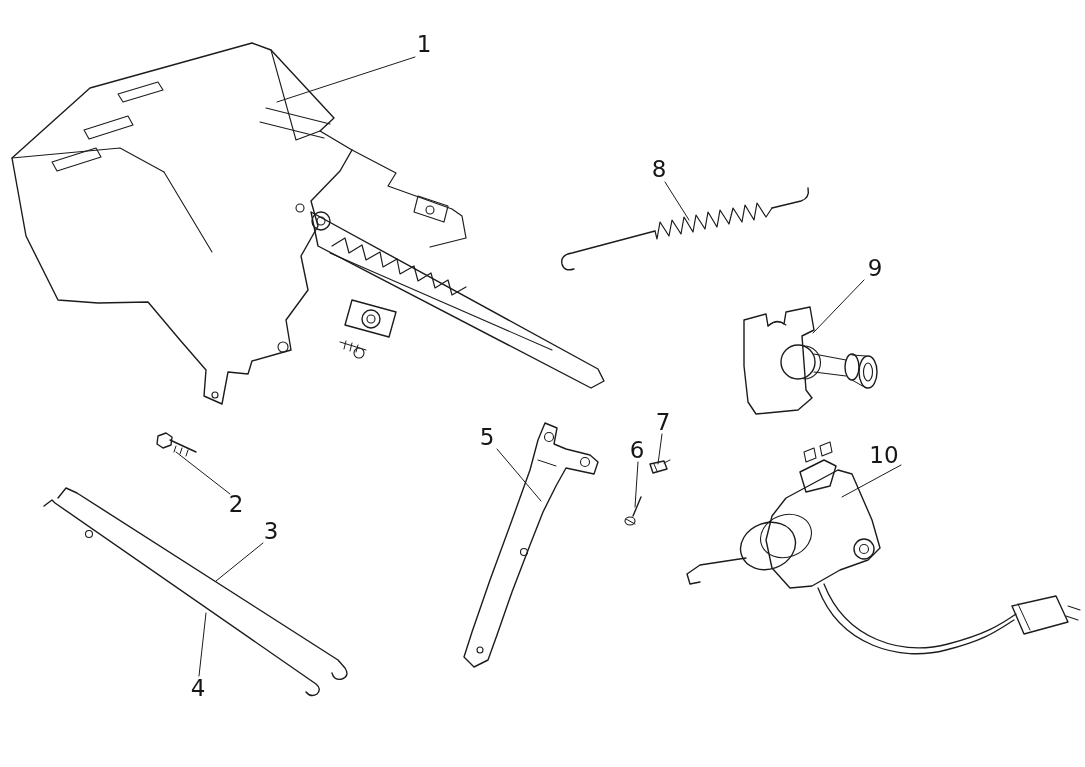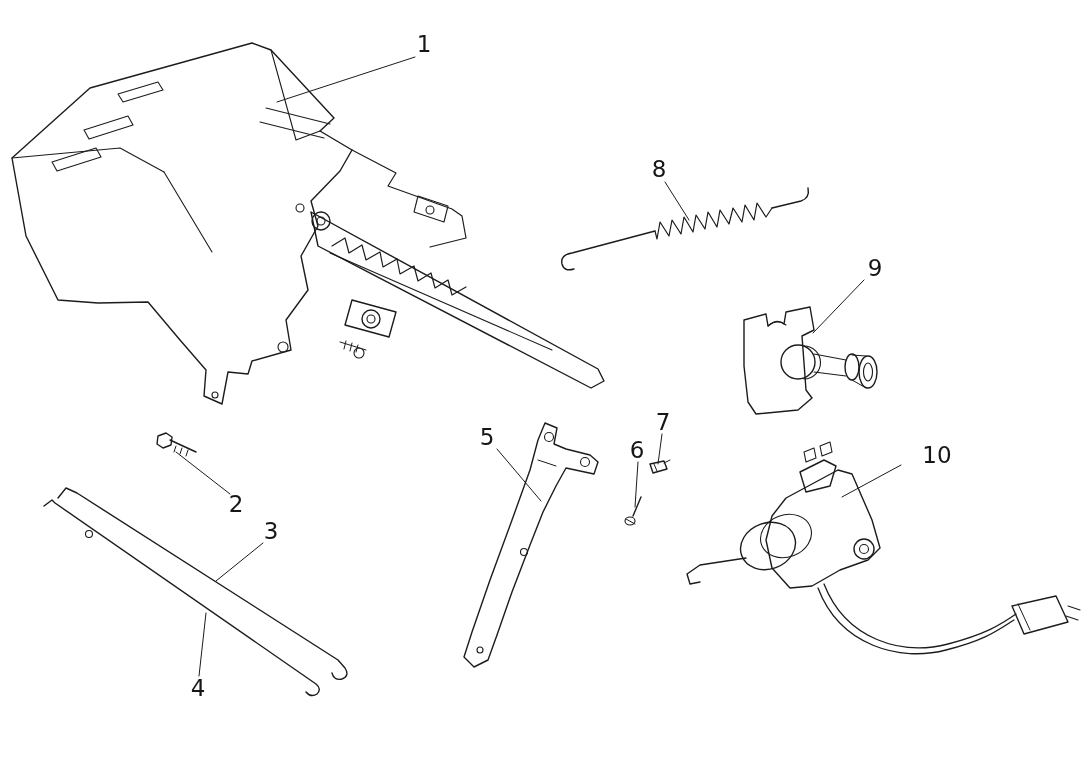--- a/index.html
+++ b/index.html
@@ -153,15 +153,15 @@
 
   <div class="part-label" style="left:424px; top:44px;">1</div>
   <div class="part-label" style="left:236px; top:504px;">2</div>
   <div class="part-label" style="left:271px; top:531px;">3</div>
   <div class="part-label" style="left:198px; top:688px;">4</div>
   <div class="part-label" style="left:487px; top:437px;">5</div>
   <div class="part-label" style="left:637px; top:450px;">6</div>
   <div class="part-label" style="left:663px; top:422px;">7</div>
   <div class="part-label" style="left:659px; top:169px;">8</div>
   <div class="part-label" style="left:875px; top:268px;">9</div>
-  <div class="part-label" style="left:937px; top:455px;">10</div>
+  <div class="part-label" style="left:884px; top:455px;">10</div>
 
 </div>
 
 </body></html>

